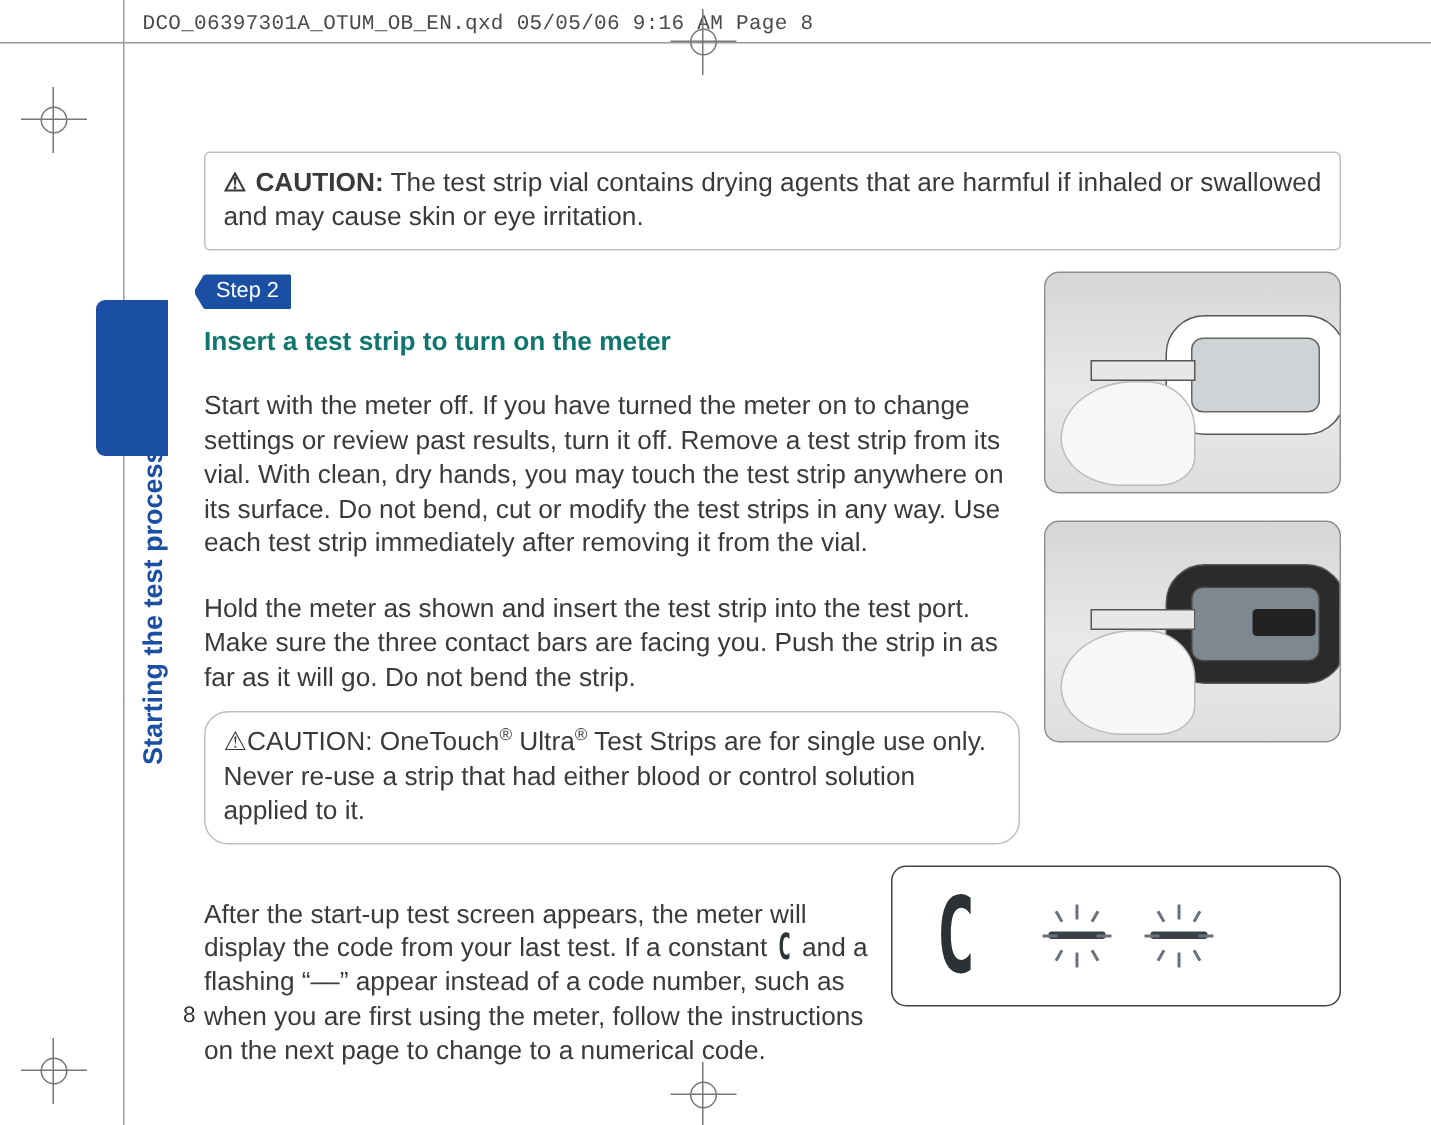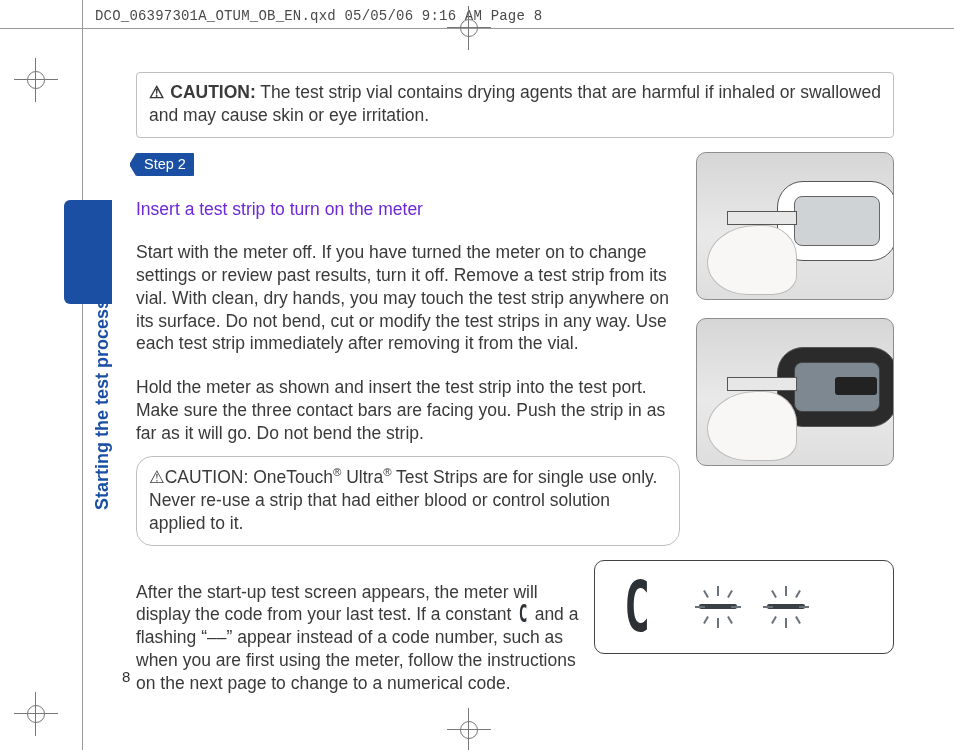--- a/index.html
+++ b/index.html
@@ -21,51 +21,51 @@
   .reg::after  { top:13px; left:-8px; height:1px; width:44px; }
   .reg .circ { position:absolute; left:5px; top:5px; width:18px; height:18px; border:1px solid #777; border-radius:50%; }
   .reg-tl { top:66px;  left:22px; }
   .reg-bl { top:700px; left:22px; }
   .reg-tc { top:14px;  left:455px; }
   .reg-bc { top:716px; left:455px; }
 
   
   .content {
     position:absolute;
-    top:72px; left:136px; width:758px; height:600px;
+    top:101px; left:136px; width:758px; height:600px;
     font-size:17.5px; line-height:1.30;
     color:#3a3a3a;
   }
 
   .caution-box {
     border:1px solid #bfbfbf; border-radius:4px;
     padding:8px 12px 10px 12px;
     margin-bottom:14px;
     font-size:17.5px;
   }
   .caution-box .lead { font-weight:700; }
   .caution-box .warn-icon { font-weight:700; margin-right:6px; font-size:17px; }
 
   .step-tag {
     display:inline-block; background:#1a4fa3; color:#fff;
     font-size:14.5px; padding:2px 8px 2px 8px; border-radius:1px;
-    margin-bottom:20px;
+    margin-bottom:8px;
     position:relative;
   }
   .step-tag::before {
     content:""; position:absolute; left:-6px; top:0; bottom:0; width:0;
     border-top:10px solid transparent; border-bottom:10px solid transparent;
     border-right:6px solid #1a4fa3;
   }
 
   .two-col { display:flex; gap:16px; }
   .col-text { flex:1 1 auto; }
   .col-figs { flex:0 0 198px; display:flex; flex-direction:column; gap:18px; }
 
-  .step-heading { font-weight:400; margin:2px 0 2px 0; color:#6d28d9; }
+  .step-heading { font-weight:700; margin:2px 0 2px 0; color:#0f766e; }
 
   .para { margin-bottom:12px;margin-top:21px; }
 
   .caution-inset {
     border:1px solid #bfbfbf; border-radius:16px;
     padding:8px 12px 10px 12px;
     margin:4px 0 14px 0;
   }
 
   .fig {

